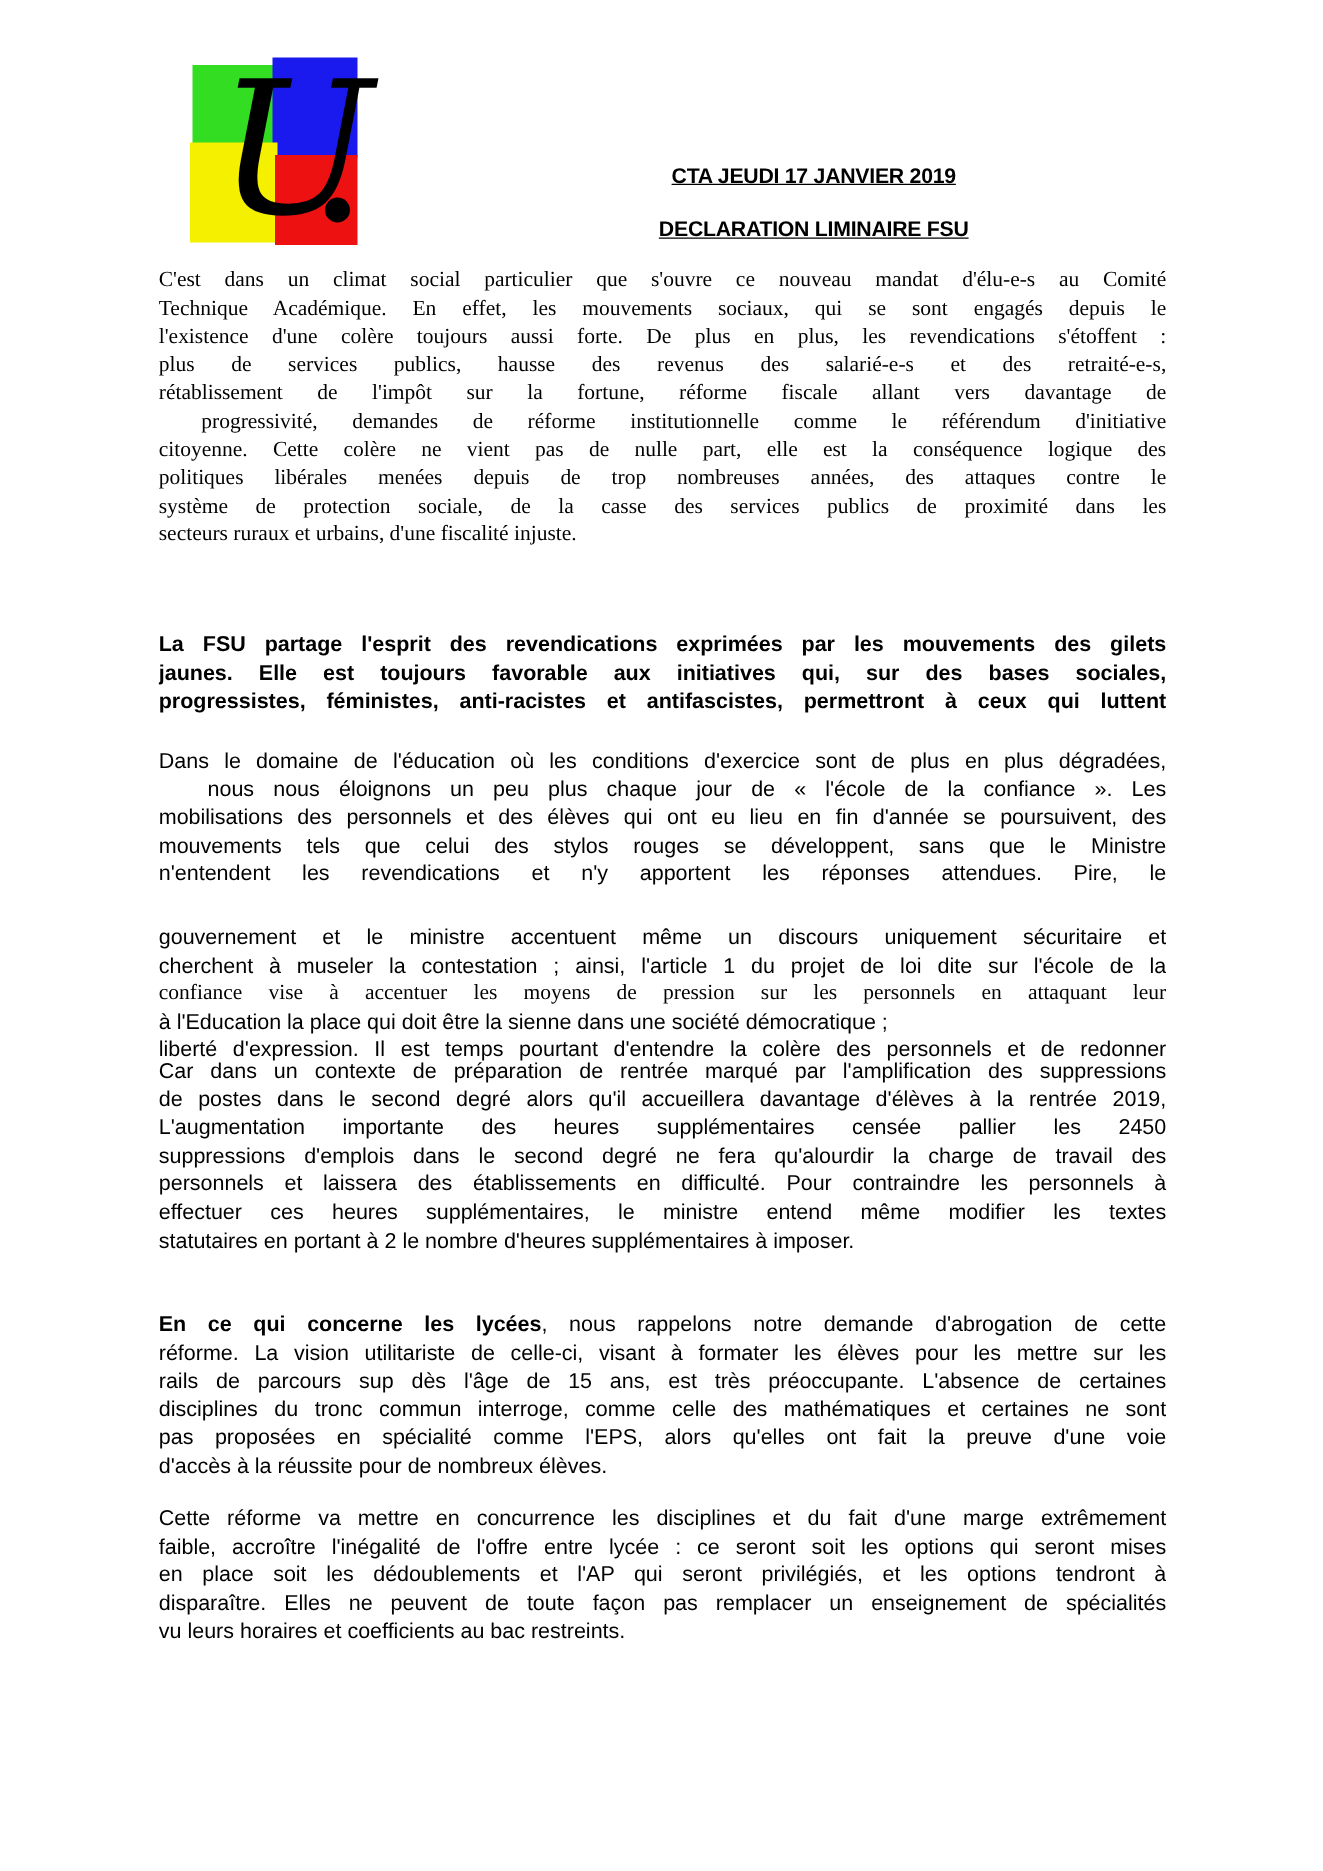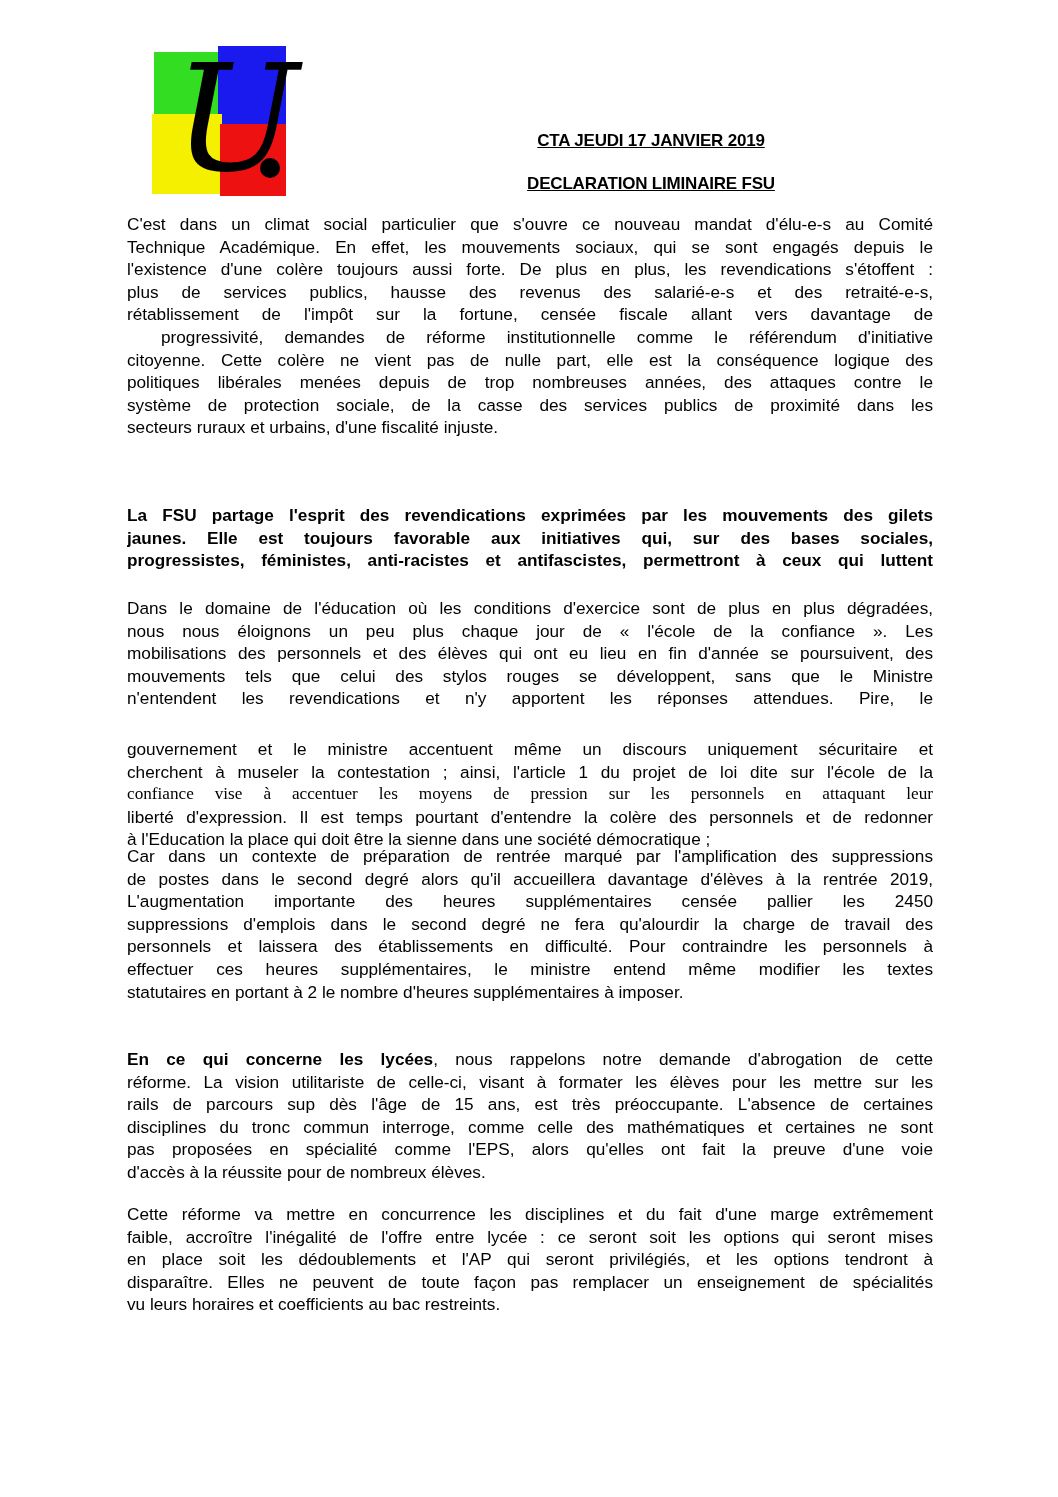--- a/index.html
+++ b/index.html
@@ -17,21 +17,21 @@
 
     .title { position:absolute; left:0; width:1058px; text-align:center; font-weight:bold; font-size:17px;
              text-decoration:underline; letter-spacing:-0.2px; }
     .t1 { top:131px; left:122px; }
     .t2 { top:174px; left:122px; }
 
     .para { position:absolute; left:127px; width:806px; font-size:17.2px; line-height:22.6px; }
     .para .ln { display:block; text-align:justify; text-align-last:justify; white-space:nowrap; height:22.6px; }
     .para .ln.last { text-align-last:left; }
     .bold { font-weight:bold; }
-    .p1 { top:213px; }
+    .p1 { top:213px;font-family:Liberation Serif, serif; }
     .p2 { top:504px; }
     .p3 { top:597px; }
     .p4 { top:845px; }
     .p5 { top:1048px; }
     .p6 { top:1203px; }
   </style>
 </head>
 <body>
 
 <div class="logo">
@@ -44,43 +44,43 @@
 </div>
 
 <div class="title t1">CTA JEUDI 17 JANVIER 2019</div>
 <div class="title t2">DECLARATION LIMINAIRE FSU</div>
 
 <div class="para p1">
     <div class="ln" style="text-align: justify; white-space: normal; overflow: hidden;">C'est dans un climat social particulier que s'ouvre ce nouveau mandat d'élu-e-s au Comité</div>
     <div class="ln" style="text-align: justify; white-space: normal; overflow: hidden;">Technique Académique. En effet, les mouvements sociaux, qui se sont engagés depuis le</div>
     <div class="ln" style="text-align: justify; white-space: normal; overflow: hidden;">l'existence d'une colère toujours aussi forte. De plus en plus, les revendications s'étoffent :</div>
     <div class="ln" style="text-align: justify; white-space: normal; overflow: hidden;">plus de services publics, hausse des revenus des salarié-e-s et des retraité-e-s,</div>
-    <div class="ln" style="text-align: justify; white-space: normal; overflow: hidden;">rétablissement de l'impôt sur la fortune, censée fiscale allant vers davantage de</div>
+    <div class="ln" style="text-align: justify; white-space: normal; overflow: hidden;">rétablissement de l'impôt sur la fortune, réforme fiscale allant vers davantage de</div>
     <div class="ln" style="text-align: justify; white-space: normal; overflow: hidden; margin-left: 34px;">progressivité, demandes de réforme institutionnelle comme le référendum d'initiative</div>
     <div class="ln" style="text-align: justify; white-space: normal; overflow: hidden;">citoyenne. Cette colère ne vient pas de nulle part, elle est la conséquence logique des</div>
     <div class="ln" style="text-align: justify; white-space: normal; overflow: hidden;">politiques libérales menées depuis de trop nombreuses années, des attaques contre le</div>
     <div class="ln" style="text-align: justify; white-space: normal; overflow: hidden;">système de protection sociale, de la casse des services publics de proximité dans les</div>
     <div class="ln last">secteurs ruraux et urbains, d'une fiscalité injuste.</div>
   </div>
 <div class="para p2 bold">
     <div class="ln" style="text-align: justify; white-space: normal; overflow: hidden;">La FSU partage l'esprit des revendications exprimées par les mouvements des gilets</div>
     <div class="ln" style="text-align: justify; white-space: normal; overflow: hidden;">jaunes. Elle est toujours favorable aux initiatives qui, sur des bases sociales,</div>
     <div class="ln" style="text-align: justify; white-space: normal; overflow: hidden;">progressistes, féministes, anti-racistes et antifascistes, permettront à ceux qui luttent</div>
   </div>
 <div class="para p3">
     <div class="ln" style="text-align: justify; white-space: normal; overflow: hidden;">Dans le domaine de l'éducation où les conditions d'exercice sont de plus en plus dégradées,</div>
-    <div class="ln" style="text-align: justify; white-space: normal; overflow: hidden;">nous nous éloignons un peu plus chaque jour de « l'école de la confiance ». Les</div>
+    <div class="ln" style="text-align: justify; white-space: normal; overflow: hidden; margin-left: 39px;">nous nous éloignons un peu plus chaque jour de « l'école de la confiance ». Les</div>
     <div class="ln" style="text-align: justify; white-space: normal; overflow: hidden;">mobilisations des personnels et des élèves qui ont eu lieu en fin d'année se poursuivent, des</div>
     <div class="ln" style="text-align: justify; white-space: normal; overflow: hidden;">mouvements tels que celui des stylos rouges se développent, sans que le Ministre</div>
     <div class="ln" style="text-align: justify; white-space: normal; overflow: hidden;">n'entendent les revendications et n'y apportent les réponses attendues. Pire, le</div>
     <div class="ln" style="text-align: justify; white-space: normal; overflow: hidden; margin-top: 28px;">gouvernement et le ministre accentuent même un discours uniquement sécuritaire et</div>
     <div class="ln" style="text-align: justify; white-space: normal; overflow: hidden;">cherchent à museler la contestation ; ainsi, l'article 1 du projet de loi dite sur l'école de la</div>
     <div class="ln" style="text-align: justify; white-space: normal; overflow: hidden; font-family: Liberation Serif, serif;">confiance vise à accentuer les moyens de pression sur les personnels en attaquant leur</div>
+    <div class="ln last">à l'Education la place qui doit être la sienne dans une société démocratique ;</div>
     <div class="ln" style="text-align: justify; white-space: normal; overflow: hidden;">liberté d'expression. Il est temps pourtant d'entendre la colère des personnels et de redonner</div>
-    <div class="ln last">à l'Education la place qui doit être la sienne dans une société démocratique ;</div>
   </div>
 <div class="para p4">
     <div class="ln" style="text-align: justify; white-space: normal; overflow: hidden;">Car dans un contexte de préparation de rentrée marqué par l'amplification des suppressions</div>
     <div class="ln" style="text-align: justify; white-space: normal; overflow: hidden;">de postes dans le second degré alors qu'il accueillera davantage d'élèves à la rentrée 2019,</div>
     <div class="ln" style="text-align: justify; white-space: normal; overflow: hidden;">L'augmentation importante des heures supplémentaires censée pallier les 2450</div>
     <div class="ln" style="text-align: justify; white-space: normal; overflow: hidden;">suppressions d'emplois dans le second degré ne fera qu'alourdir la charge de travail des</div>
     <div class="ln" style="text-align: justify; white-space: normal; overflow: hidden;">personnels et laissera des établissements en difficulté. Pour contraindre les personnels à</div>
     <div class="ln" style="text-align: justify; white-space: normal; overflow: hidden;">effectuer ces heures supplémentaires, le ministre entend même modifier les textes</div>
     <div class="ln last">statutaires en portant à 2 le nombre d'heures supplémentaires à imposer.</div>
   </div>

